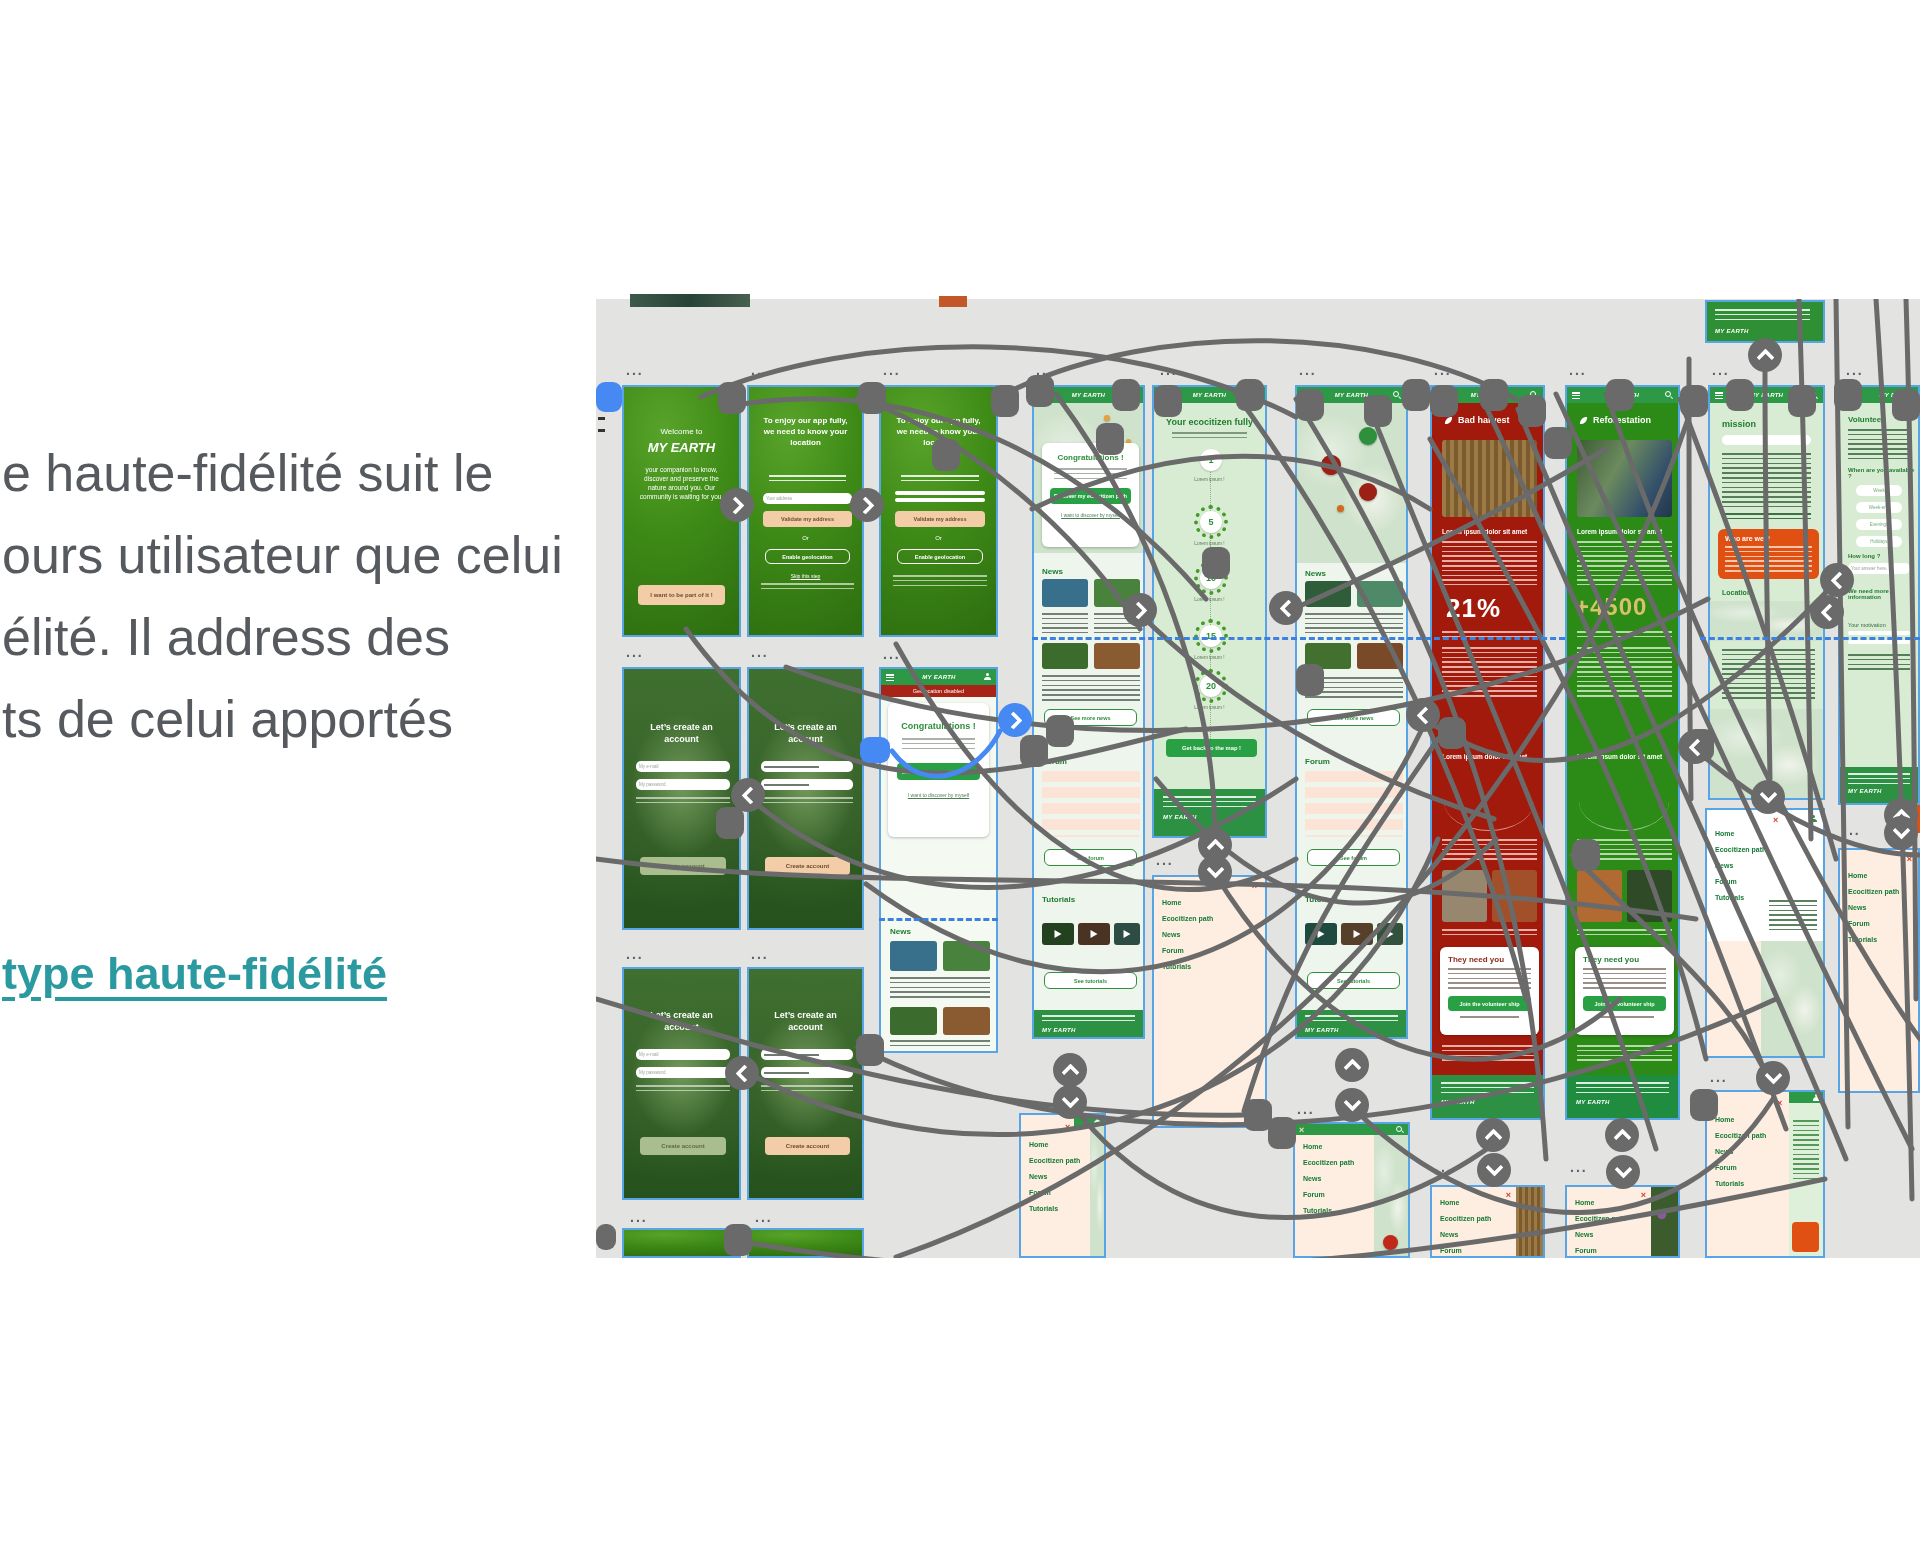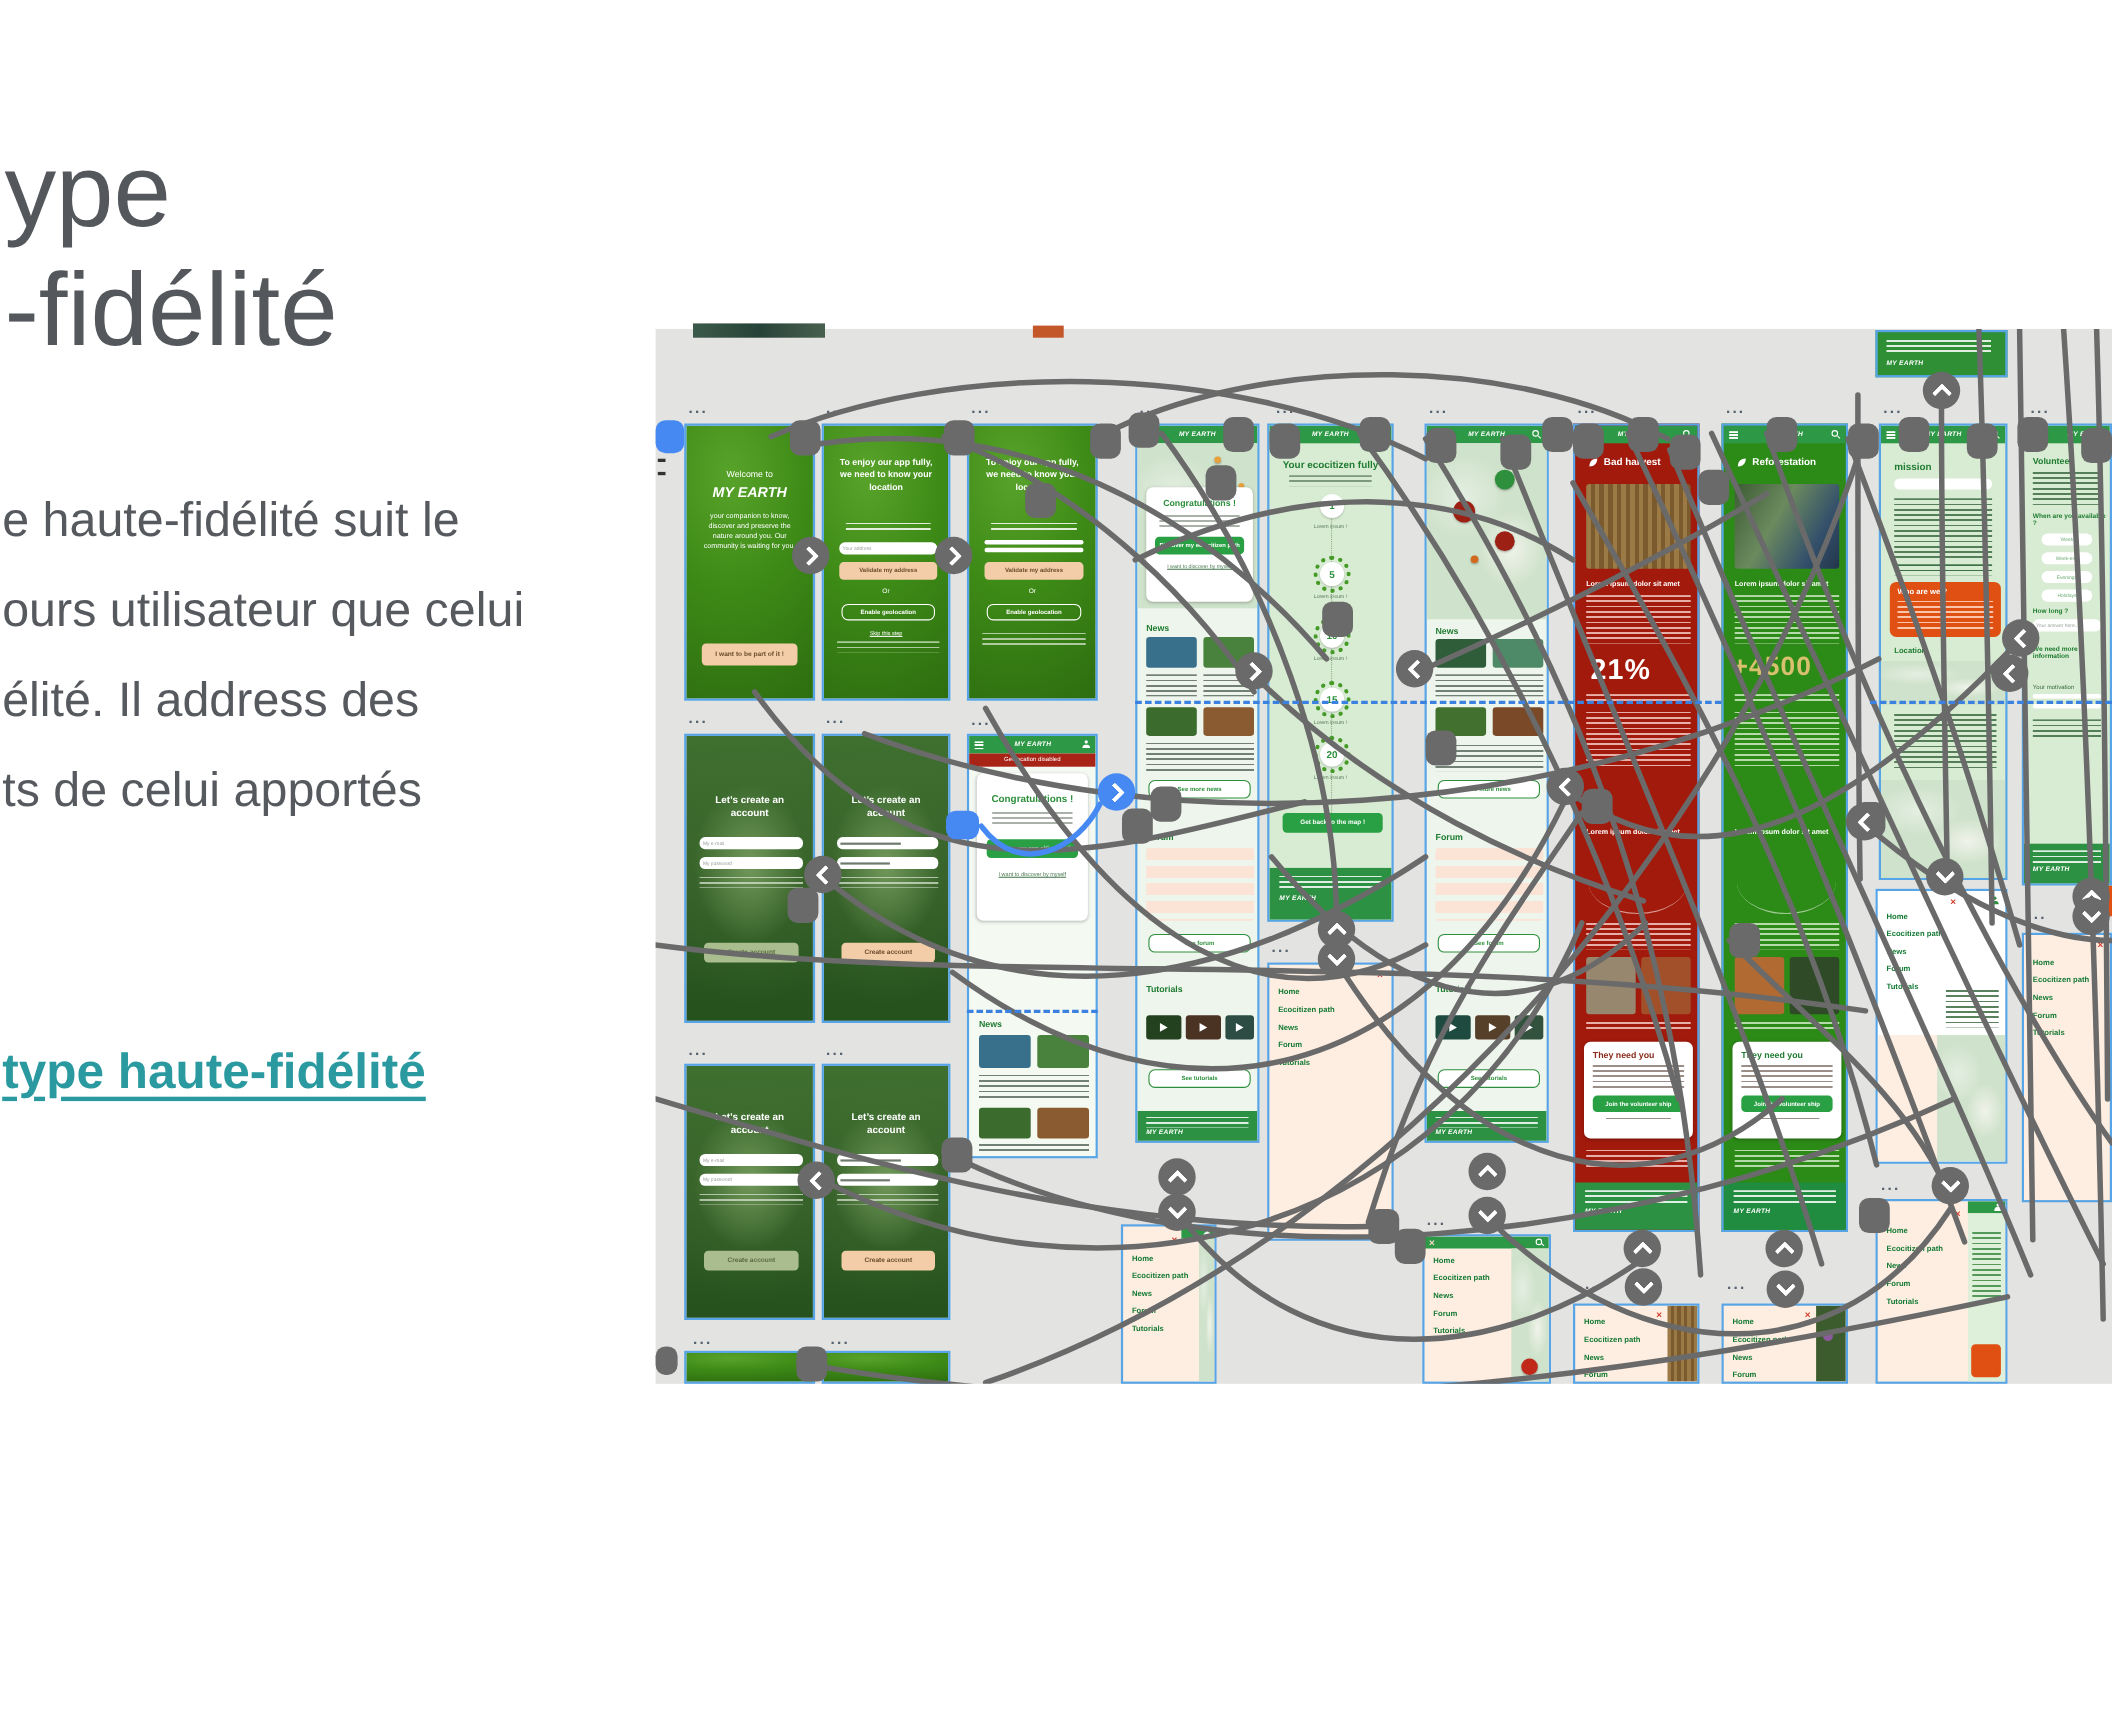--- a/index.html
+++ b/index.html
@@ -1,21 +1,21 @@
 <!DOCTYPE html>
 <html style="--link_teal: #2b9aa0; --pill_blue: #4689f3; --canvas_bg: #e3e4e2; --connector: #6a6a6a; --app_green: #2d9845; --dark_red: #a21a0c; --orange: #e05012; --peach: #f2cda8; --menu_peach: #fdeee1; --stat_gold: #d8c06e;"><head>
 <meta charset="utf-8">
 <style>
   html,body{margin:0;padding:0;background:#fff;}
   #stage{position:relative;width:1920px;height:1559px;background:#fff;overflow:hidden;
          font-family:"Liberation Sans",sans-serif;}
   
   .slide-heading{position:absolute;left:4px;top:118px;font-size:94px;line-height:109px;
                  color:#54585c;font-weight:400;letter-spacing:0;}
-  .slide-para{position:absolute;left:2px;top:432px;font-size:44px;color:#565a5f;}
+  .slide-para{position:absolute;left:2px;top:432px;font-size:52px;color:#565a5f;}
   .para-line{display:block;height:82px;line-height:82px;white-space:nowrap;}
   .slide-link{position:absolute;left:2px;top:948px;font-size:45px;font-weight:600;
               color:var(--link_teal);text-decoration:underline;text-decoration-thickness:4px;
               text-underline-offset:8px;white-space:nowrap;cursor:pointer;}
   
   #canvas{position:absolute;left:596px;top:299px;width:1324px;height:959px;
           background:var(--canvas_bg);}
   .pill{position:absolute;left:27px;top:8px;width:480px;height:54px;background:var(--pill_blue);
         border-radius:13px;display:flex;align-items:center;color:#fff;font-size:29px;
         padding:0 20px;box-sizing:border-box;gap:16px;z-index:40;}
@@ -93,24 +93,20 @@
   .cnode.u i{transform:rotate(-135deg);margin-top:5px;}
   .cnode.d i{transform:rotate(45deg);margin-top:-5px;}
   .dash{position:absolute;border-top:3px dashed #3b82e0;z-index:26;}
   .frag{position:absolute;z-index:8;}
 </style>
 </head>
 <body>
 
 <div id="stage">
 
-  <div class="slide-heading">
-    <div>ype</div>
-    <div>-fidélité</div>
-  </div>
   <div class="slide-para">
       <div class="para-line">e haute-fidélité suit le</div>
       <div class="para-line">ours utilisateur que celui</div>
       <div class="para-line">élité. Il address des</div>
       <div class="para-line">ts de celui apportés</div>
     </div>
   <a class="slide-link">type haute-fidélité</a>
 
   <div id="canvas">
 

